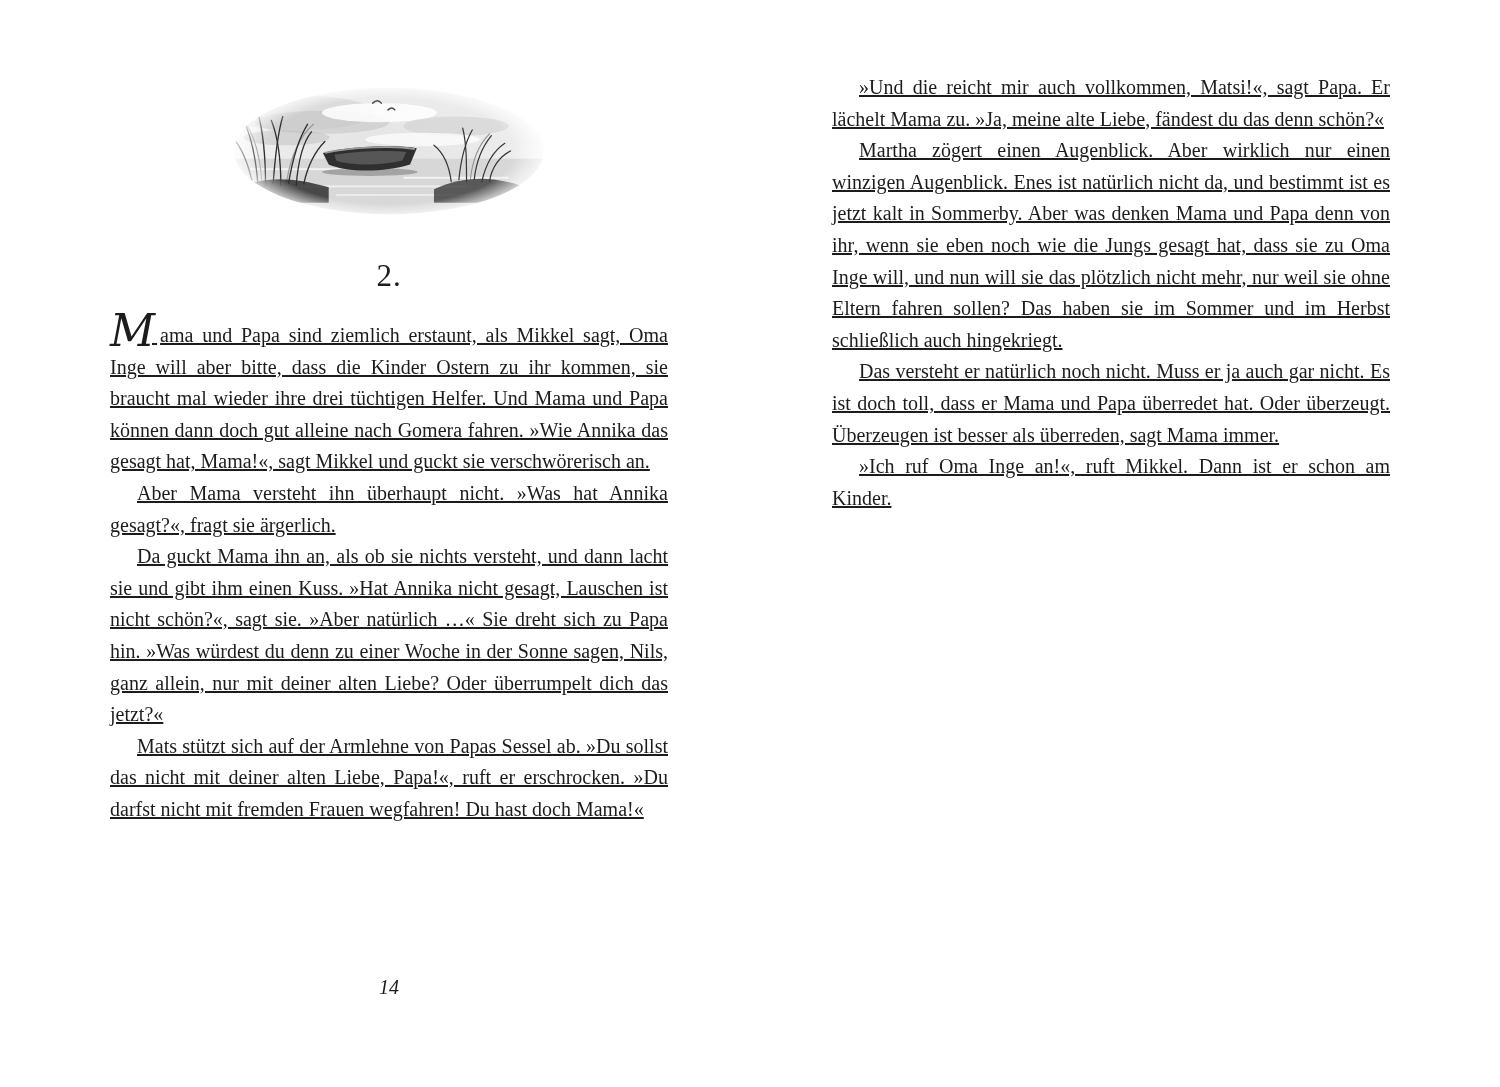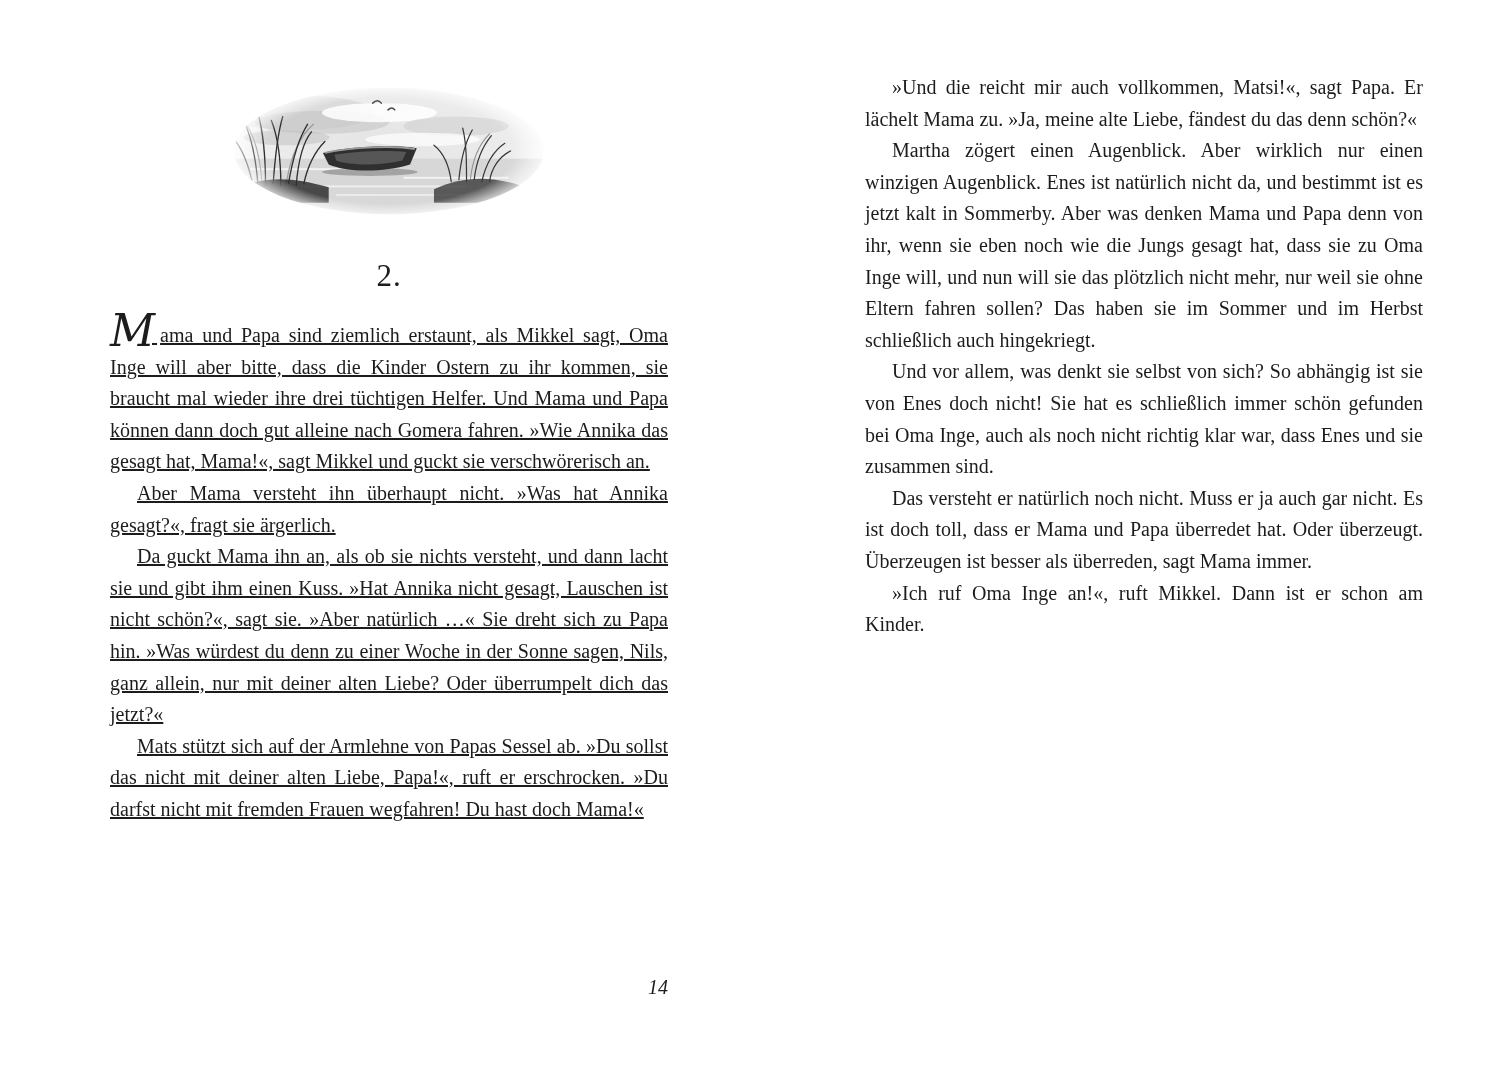--- a/index.html
+++ b/index.html
@@ -15,21 +15,21 @@
     font-family: "Liberation Serif", serif;
     color: #1c1c1c;
   }
   .page-column {
     position: absolute;
     top: 0;
     width: 558px;
     height: 1087px;
   }
   .col-left  { left: 110px; }
-  .col-right { left: 865px; }
+  .col-right { left: 832px; text-decoration: underline; }
 
   .illustration-wrap {
     width: 322px;
     height: 134px;
     margin: 84px auto 0 auto;
   }
   .illustration-wrap svg { display: block; }
 
   .chapter-number {
     margin-top: 40px;
@@ -60,21 +60,21 @@
     letter-spacing: 2px;
     margin-right: 3px;
     vertical-align: -4px;
   }
 
   .page-number {
     position: absolute;
     top: 976px;
     left: 0;
     right: 0;
-    text-align: right;
+    text-align: center;
     font-style: italic;
     font-size: 20px;
   }
 </style>
 </head>
 <body>
 
 <div class="page-column col-left">
 
   <div class="illustration-wrap">
@@ -166,18 +166,17 @@
     <p class="body-para indent">Mats stützt sich auf der Armlehne von Papas Sessel ab. »Du sollst das nicht mit deiner alten Liebe, Papa!«, ruft er erschrocken. »Du darfst nicht mit fremden Frauen wegfahren! Du hast doch Mama!«</p>
   </div>
 
   <div class="page-number">14</div>
 </div>
 
 <div class="page-column col-right">
   <div class="text-block-right">
     <p class="body-para indent">»Und die reicht mir auch vollkommen, Matsi!«, sagt Papa. Er lächelt Mama zu. »Ja, meine alte Liebe, fändest du das denn schön?«</p>
     <p class="body-para indent">Martha zögert einen Augenblick. Aber wirklich nur einen winzigen Augenblick. Enes ist natürlich nicht da, und bestimmt ist es jetzt kalt in Sommerby. Aber was denken Mama und Papa denn von ihr, wenn sie eben noch wie die Jungs gesagt hat, dass sie zu Oma Inge will, und nun will sie das plötzlich nicht mehr, nur weil sie ohne Eltern fahren sollen? Das haben sie im Sommer und im Herbst schließlich auch hingekriegt.</p>
-    <p class="body-para indent">Und vor allem, was denkt sie selbst von sich? So abhängig ist sie von Enes doch nicht! Sie hat es schließlich immer schön gefunden bei Oma Inge, auch als noch nicht richtig klar war, dass Enes und sie zusammen sind.</p>
     <p class="body-para indent">Das versteht er natürlich noch nicht. Muss er ja auch gar nicht. Es ist doch toll, dass er Mama und Papa überredet hat. Oder überzeugt. Überzeugen ist besser als überreden, sagt Mama immer.</p>
     <p class="body-para indent">»Ich ruf Oma Inge an!«, ruft Mikkel. Dann ist er schon am Kinder.</p>
   </div>
 
 </div>
 
 </body></html>

